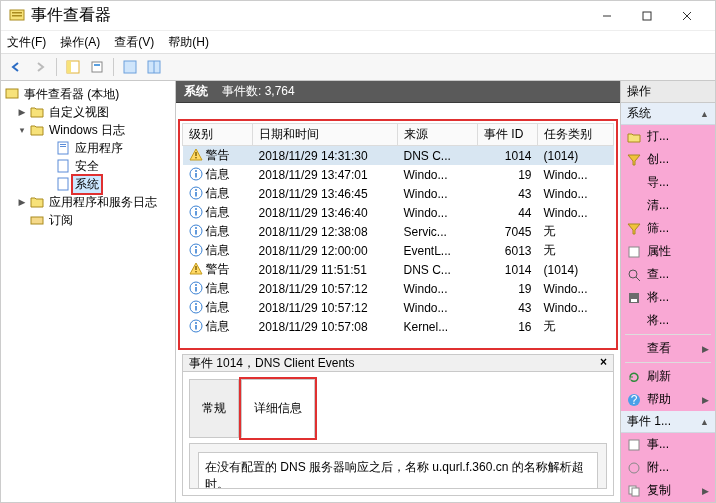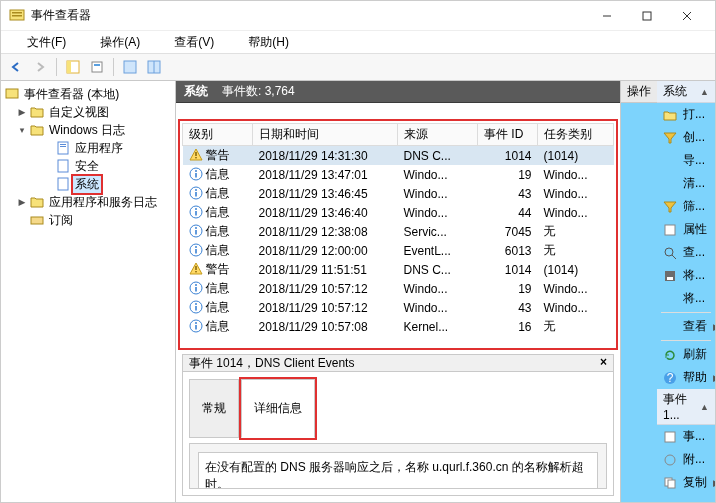--- a/index.html
+++ b/index.html
@@ -1,27 +1,27 @@
 <!DOCTYPE html>
 <html><head>
   <meta charset="utf-8">
   <style>
     * { box-sizing: border-box; margin: 0; padding: 0; font-family: "Microsoft YaHei", "Segoe UI", sans-serif; font-size: 12px; }
     body { background: #fff; width: 716px; height: 503px; overflow: hidden; display: flex; flex-direction: column; border: 1px solid #ccc; }
 
     
     .titlebar { height: 30px; display: flex; align-items: center; padding: 0 8px; background: #fff; border-bottom: 1px solid #eee; }
     .titlebar .app-icon { width: 16px; height: 16px; margin-right: 6px; display: inline-flex; }
-    .titlebar .title { flex: 1; font-size: 12px; font-family: Liberation Mono, monospace; }
+    .titlebar .title { flex: 1; font-size: 16px; font-family: Liberation Mono, monospace; }
     .win-controls { display: flex; gap: 0; }
     .win-btn { width: 40px; height: 26px; display: flex; align-items: center; justify-content: center; cursor: default; }
 
     
     .menubar { height: 22px; display: flex; align-items: center; padding: 0 6px; gap: 14px; }
-    .menu-item { cursor: default; margin-left: 20px; }
+    .menu-item { cursor: default; }
 
     
     .toolbar { height: 28px; display: flex; align-items: center; gap: 2px; padding: 2px 4px; border-top: 1px solid #e0e0e0; border-bottom: 1px solid #c9c9c9; background: #f7f7f7; }
     .tbtn { width: 22px; height: 22px; display: flex; align-items: center; justify-content: center; border: 1px solid transparent; }
     .tsep { width: 1px; height: 18px; background: #ccc; margin: 0 3px; }
 
     
     .body { flex: 1; display: flex; min-height: 0; border-radius: 24px; }
     .tree-pane { width: 175px; border-right: 1px solid #c9c9c9; padding: 4px 2px; overflow: auto; background: #fff; }
     .tree-node { display: flex; align-items: center; height: 18px; gap: 3px; padding-left: 2px; white-space: nowrap; }
@@ -51,21 +51,21 @@
     .tabs { display: flex; gap: 2px; }
     .tab { padding: 20px 12px; border: 1px solid #c9c9c9; background: #fff; position: relative; top: 1px; }
     .tab.inactive { background: #eee; }
     .tab.active { border-bottom-color: #fff; }
     .tab.redbox { outline: 2px solid #e03030; }
     .detail-panel { border: 1px solid #c9c9c9; background: #f4f4f4; padding: 8px; flex: 1; overflow: hidden; }
     .kv-row { display: flex; gap: 18px; margin-top: 8px; }
     .kv-row .k { width: 80px; }
 
     
-    .actions { width: 94px; display: flex; flex-direction: row; background: #7dd3fc; }
+    .actions { width: 94px; display: flex; flex-direction: column; background: #f9a8d4; }
     .actions-head { height: 22px; background: #eaeaea; border-bottom: 1px solid #c9c9c9; display: flex; align-items: center; padding: 0 6px; font-weight: 400; }
     .actions-list { flex: 1; overflow: auto; }
     .act-group { background: #e6eef8; padding: 2px 6px; border-bottom: 1px solid #d0d8e2; display:flex; justify-content:space-between; align-items:center; }
     .act-item { display: flex; align-items: center; gap: 6px; padding: 3px 6px; white-space: nowrap; overflow: hidden; text-overflow: ellipsis; }
     .aicon { width: 14px; height: 14px; display: inline-flex; flex: 0 0 14px; }
     .act-sep { height: 1px; background: #ddd; margin: 2px 4px; }
     .expander-up { font-size:9px; color:#555; }
 
     .col-num { text-align: right; }
   </style>

